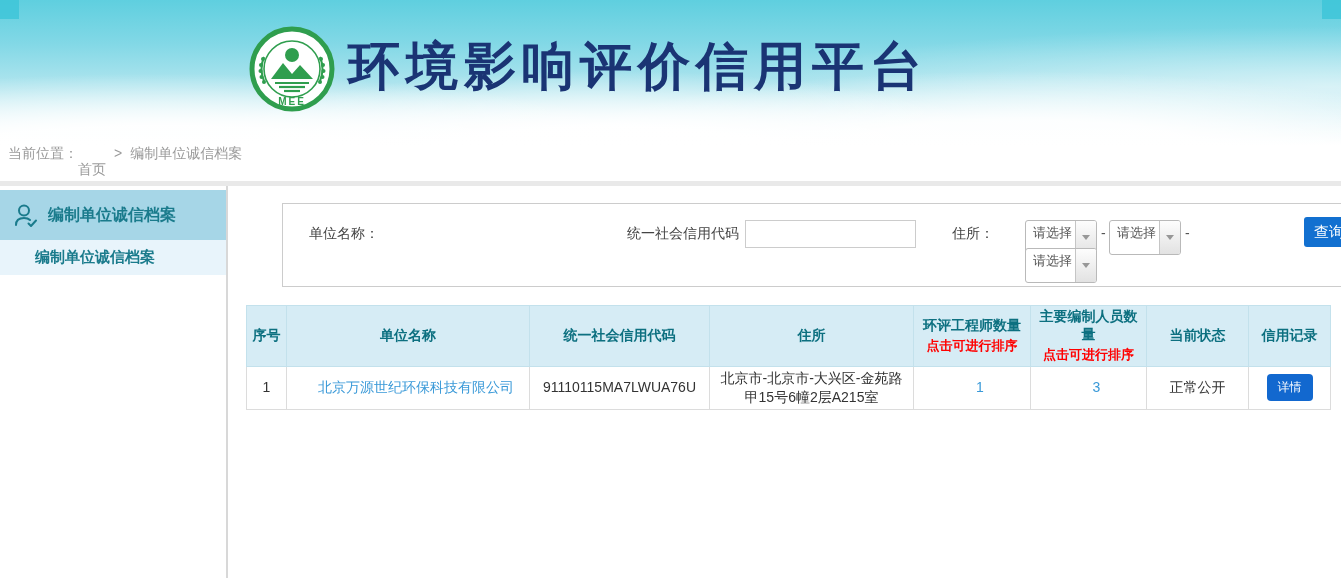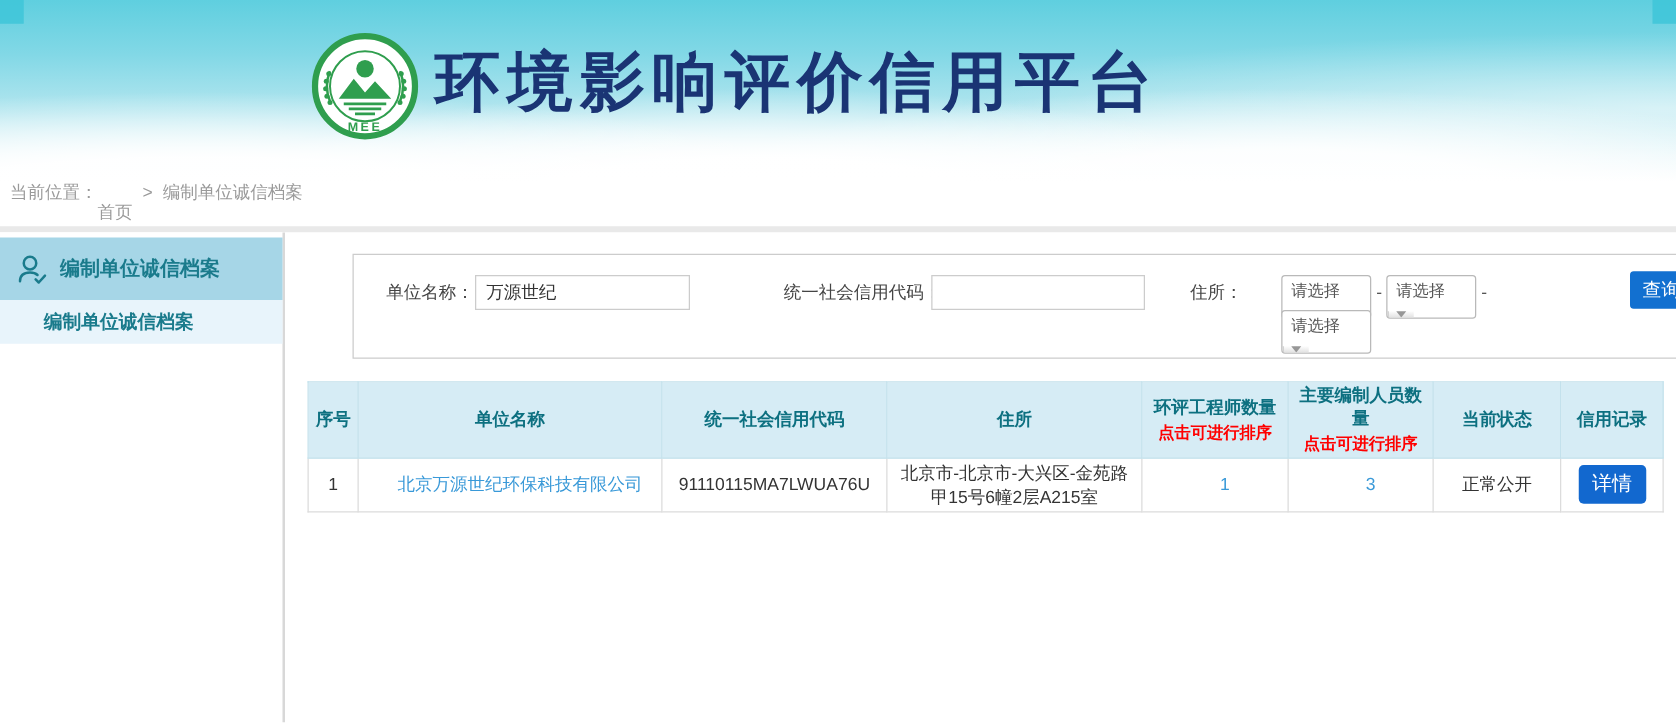--- a/index.html
+++ b/index.html
@@ -60,21 +60,21 @@
   .lbl-addr   { left: 669px; }
   .panel input[type=text] {
     position: absolute; top: 16px; height: 28px; border: 1px solid #ccc;
     padding: 0 8px; font-size: 14px; color: #333; outline: none;
     font-family: "Liberation Sans", "DejaVu Sans", sans-serif;
   }
   .inp-name { left: 97px;  width: 172px; }
   .inp-code { left: 462px; width: 171px; }
   .combo {
     position: absolute; width: 72px; height: 35px; border: 1px solid #b9b9b9;
-    border-radius: 3px; background: #fff; display: flex; overflow: hidden; cursor: pointer; flex-direction: column;
+    border-radius: 3px; background: #fff; display: flex; overflow: hidden; cursor: pointer;
   }
   .combo-text { flex: 1; font-size: 13px; color: #555; line-height: 24px; padding-left: 7px; }
   .combo-btn {
     width: 21px; border-left: 1px solid #c5c5c5;
     background: linear-gradient(#fdfdfd, #e2e2e2);
     display: flex; align-items: center; justify-content: center;
   }
   .tri { width: 0; height: 0; border-left: 4px solid transparent; border-right: 4px solid transparent; border-top: 5px solid #979797; }
   .combo-1 { left: 742px; top: 16px; }
   .combo-2 { left: 826px; top: 16px; }
@@ -94,21 +94,21 @@
     font-size: 14px; font-weight: bold; color: #0d7080; text-align: center; padding: 2px;
   }
   .sort-hint { display: block; color: #ff0000; font-size: 13px; font-weight: bold; margin-top: 2px; }
   table.results tbody td {
     background: #fff; border: 1px solid #dcdcdc; height: 42px;
     font-size: 14px; color: #333; text-align: center; padding: 2px 6px; line-height: 1.35;
   }
   .link { color: #3999d8; text-decoration: none; cursor: pointer; margin-left: 16px; }
   .btn-detail {
     background: #1268cf; color: #fff; border: none; border-radius: 4px;
-    padding: 5px 11px; font-size: 16px; cursor: pointer;
+    padding: 5px 11px; font-size: 12px; cursor: pointer;
     font-family: "Liberation Sans", "DejaVu Sans", sans-serif;
   }
 </style>
 </head>
 <body>
 
 <div class="header">
   <div class="corner-blob left"></div>
   <div class="corner-blob right"></div>
   <div class="logo">
@@ -168,21 +168,20 @@
       <span>编制单位诚信档案</span>
     </div>
     <div class="side-sub">
       <span>编制单位诚信档案</span>
     </div>
   </aside>
 
   <section class="content">
     <div class="panel">
       <label class="lbl-name">单位名称：</label>
-      <input type="text" class="inp-name" value="万源世纪" style="">
 
       <label class="lbl-code">统一社会信用代码：</label>
       <input type="text" class="inp-code" value="" style="">
 
       <label class="lbl-addr">住所：</label>
 
       <div class="combo combo-1">
         <span class="combo-text">请选择</span>
         <span class="combo-btn">
             <i class="tri"></i>

